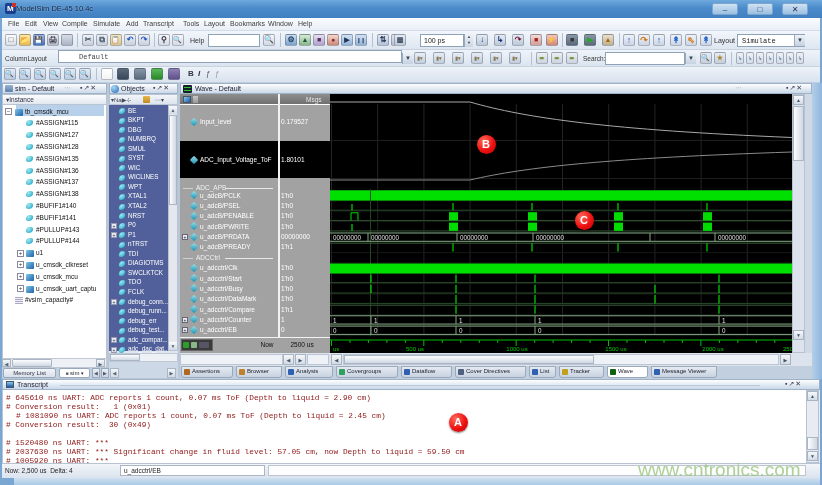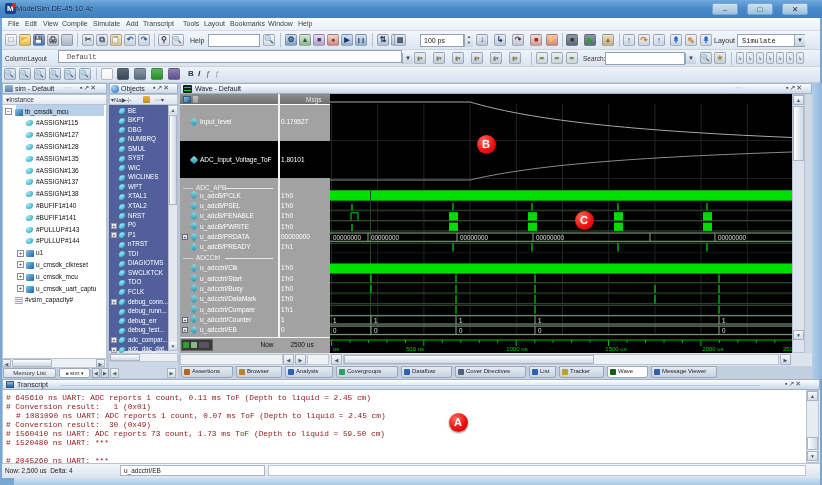--- a/index.html
+++ b/index.html
@@ -72,21 +72,21 @@
 <div class="ab" style="left:638px;top:34px;width:12px;height:12px;background:linear-gradient(#eef2f8,#ccd6e4);border-radius:2px;border:1px solid rgba(90,100,120,.45);text-align:center;font:bold 9px 'Liberation Sans';color:#d07818;line-height:10px;">↷</div>
 <div class="ab" style="left:653px;top:34px;width:12px;height:12px;background:linear-gradient(#eef2f8,#ccd6e4);border-radius:2px;border:1px solid rgba(90,100,120,.45);text-align:center;font:bold 9px 'Liberation Sans';color:#1a5cc8;line-height:10px;">↑</div>
 <div class="ab" style="left:670px;top:34px;width:12px;height:12px;background:linear-gradient(#eef2f8,#ccd6e4);border-radius:2px;border:1px solid rgba(90,100,120,.45);text-align:center;font:bold 9px 'Liberation Sans';color:#1a5cc8;line-height:10px;">↟</div>
 <div class="ab" style="left:685px;top:34px;width:12px;height:12px;background:linear-gradient(#eef2f8,#ccd6e4);border-radius:2px;border:1px solid rgba(90,100,120,.45);text-align:center;font:bold 9px 'Liberation Sans';color:#d07818;line-height:10px;">⇖</div>
 <div class="ab" style="left:700px;top:34px;width:12px;height:12px;background:linear-gradient(#eef2f8,#ccd6e4);border-radius:2px;border:1px solid rgba(90,100,120,.45);text-align:center;font:bold 9px 'Liberation Sans';color:#1a5cc8;line-height:10px;">↟</div>
 <div style="position:absolute;left:714px;top:37px;font:7px 'Liberation Sans',sans-serif;color:#333;white-space:pre;">Layout</div>
 <div style="position:absolute;left:737px;top:34px;width:68px;height:13px;background:#fff;border:1px solid #8fa3b8;font:7px 'Liberation Mono',monospace;color:#222;line-height:12px;padding-left:4px;">Simulate</div>
 <div style="position:absolute;left:794px;top:35px;width:11px;height:11px;background:linear-gradient(#eef2f8,#c6d2e0);border-left:1px solid #9ab;text-align:center;font:6px 'Liberation Sans';color:#345;line-height:11px;">▼</div>
 <div style="position:absolute;left:2px;top:50px;width:818px;height:17px;background:linear-gradient(#eff4fa,#dbe4ef);border-bottom:1px solid #c9d3e0;"></div>
 <div style="position:absolute;left:5px;top:55px;font:6.5px 'Liberation Sans',sans-serif;color:#333;white-space:pre;">ColumnLayout</div>
-<div style="position:absolute;left:58px;top:50px;width:344px;height:13px;background:#fff;border:1px solid #8fa3b8;font:7px 'Liberation Mono',monospace;color:#444;line-height:12px;padding-left:8px;">Default</div>
+<div style="position:absolute;left:58px;top:50px;width:344px;height:13px;background:#fff;border:1px solid #8fa3b8;font:7px 'Liberation Mono',monospace;color:#444;line-height:12px;padding-left:20px;">Default</div>
 <div style="position:absolute;left:402px;top:53px;width:11px;height:11px;background:linear-gradient(#eef2f8,#c6d2e0);border-left:1px solid #9ab;text-align:center;font:6px 'Liberation Sans';color:#345;line-height:11px;">▼</div>
 <div class="ab" style="left:414px;top:52px;width:12px;height:12px;background:linear-gradient(#e8eef6,#c2cedd);border-radius:2px;border:1px solid rgba(90,100,120,.45);text-align:center;font:bold 5px 'Liberation Sans';color:#875;line-height:10px;">▮▾</div>
 <div class="ab" style="left:433px;top:52px;width:12px;height:12px;background:linear-gradient(#e8eef6,#c2cedd);border-radius:2px;border:1px solid rgba(90,100,120,.45);text-align:center;font:bold 5px 'Liberation Sans';color:#875;line-height:10px;">▮▾</div>
 <div class="ab" style="left:452px;top:52px;width:12px;height:12px;background:linear-gradient(#e8eef6,#c2cedd);border-radius:2px;border:1px solid rgba(90,100,120,.45);text-align:center;font:bold 5px 'Liberation Sans';color:#875;line-height:10px;">▮▾</div>
 <div class="ab" style="left:471px;top:52px;width:12px;height:12px;background:linear-gradient(#e8eef6,#c2cedd);border-radius:2px;border:1px solid rgba(90,100,120,.45);text-align:center;font:bold 5px 'Liberation Sans';color:#875;line-height:10px;">▮▾</div>
 <div class="ab" style="left:490px;top:52px;width:12px;height:12px;background:linear-gradient(#e8eef6,#c2cedd);border-radius:2px;border:1px solid rgba(90,100,120,.45);text-align:center;font:bold 5px 'Liberation Sans';color:#875;line-height:10px;">▮▾</div>
 <div class="ab" style="left:509px;top:52px;width:12px;height:12px;background:linear-gradient(#e8eef6,#c2cedd);border-radius:2px;border:1px solid rgba(90,100,120,.45);text-align:center;font:bold 5px 'Liberation Sans';color:#875;line-height:10px;">▮▾</div>
 <div style="position:absolute;left:531px;top:52px;width:1px;height:13px;background:#b6c1cf;"></div>
 <div class="ab" style="left:536px;top:52px;width:12px;height:12px;background:linear-gradient(#eceff4,#ccd4de);border-radius:2px;border:1px solid rgba(90,100,120,.45);text-align:center;font:bold 6px 'Liberation Sans';color:#794;line-height:10px;">➠</div>
 <div class="ab" style="left:551px;top:52px;width:12px;height:12px;background:linear-gradient(#eceff4,#ccd4de);border-radius:2px;border:1px solid rgba(90,100,120,.45);text-align:center;font:bold 6px 'Liberation Sans';color:#794;line-height:10px;">➠</div>
@@ -522,36 +522,37 @@
 <div style="position:absolute;left:618px;top:368px;font:6px 'Liberation Sans',sans-serif;color:#223;white-space:pre;">Wave</div>
 <div style="position:absolute;left:651px;top:366px;width:66px;height:12px;background:linear-gradient(#e4eaf1,#c8d3e0);border:1px solid #9aa8bb;border-radius:0 0 3px 3px;"></div>
 <div class="ab" style="left:654px;top:369px;width:6px;height:6px;background:#3060b0;border-radius:1px;"></div>
 <div style="position:absolute;left:662px;top:368px;font:6px 'Liberation Sans',sans-serif;color:#223;white-space:pre;">Message Viewer</div>
 <div style="position:absolute;left:2px;top:379px;width:818px;height:11px;background:linear-gradient(#fdfefe,#c9d8ea);border:1px solid #9fb2c8;"></div>
 <div class="ab" style="left:6px;top:381px;width:8px;height:7px;background:linear-gradient(#88c8f0,#2458a8);border:1px solid #456;"></div>
 <div style="position:absolute;left:17px;top:381px;font:7px 'Liberation Sans',sans-serif;color:#223;white-space:pre;">Transcript</div>
 <div style="position:absolute;left:60px;top:384.5px;width:700px;height:1px;background:#b8c8da;"></div>
 <div style="position:absolute;left:785px;top:380px;font:7px 'Liberation Sans',sans-serif;color:#445;white-space:pre;letter-spacing:1px;">▪↗✕</div>
 <div style="position:absolute;left:2px;top:390px;width:804px;height:73px;background:#fff;border-left:1px solid #b8c4d2;overflow:hidden;"></div>
-<div style="position:absolute;left:6px;top:393.5px;font:7.8px 'Liberation Mono',monospace;color:#8e1616;white-space:pre;"># 645610 ns UART: ADC reports 1 count, 0.11 ms ToF (Depth to liquid = 2.45 cm)</div>
+<div style="position:absolute;left:6px;top:393.5px;font:7.8px 'Liberation Mono',monospace;color:#8e1616;white-space:pre;"># 645610 ns UART: ADC reports 1 count, 0.07 ms ToF (Depth to liquid = 2.90 cm)</div>
 <div style="position:absolute;left:6px;top:402.6px;font:7.8px 'Liberation Mono',monospace;color:#8e1616;white-space:pre;"># Conversion result:   1 (0x01)</div>
 <div style="position:absolute;left:16px;top:411.70000000000005px;font:7.8px 'Liberation Mono',monospace;color:#8e1616;white-space:pre;"># 1081090 ns UART: ADC reports 1 count, 0.07 ms ToF (Depth to liquid = 2.45 cm)</div>
 <div style="position:absolute;left:6px;top:420.80000000000007px;font:7.8px 'Liberation Mono',monospace;color:#8e1616;white-space:pre;"># Conversion result:  30 (0x49)</div>
-<div style="position:absolute;left:6px;top:429.9000000000001px;font:7.8px 'Liberation Mono',monospace;color:#8e1616;white-space:pre;"># 1560410 ns UART: ADC reports 73 count, 1.73 ms ToF (Depth to liquid = 59.50 cm)</div>
 <div style="position:absolute;left:6px;top:439.0000000000001px;font:7.8px 'Liberation Mono',monospace;color:#8e1616;white-space:pre;"># 1520480 ns UART: ***</div>
-<div style="position:absolute;left:6px;top:457.20000000000016px;font:7.8px 'Liberation Mono',monospace;color:#8e1616;white-space:pre;"># 2045260 ns UART: ***</div>
+<div style="position:absolute;left:6px;top:448.10000000000014px;font:7.8px 'Liberation Mono',monospace;color:#8e1616;white-space:pre;"># 2037630 ns UART: *** Significant change in fluid level: 57.05 cm, now Depth to liquid = 59.50 cm</div>
+<div style="position:absolute;left:6px;top:457.20000000000016px;font:7.8px 'Liberation Mono',monospace;color:#8e1616;white-space:pre;"># 1005920 ns UART: ***</div>
 <div style="position:absolute;left:806px;top:390px;width:13px;height:73px;background:#e8ecf2;border:1px solid #b8c2d0;"></div>
 <div style="position:absolute;left:807px;top:391px;width:11px;height:10px;background:linear-gradient(#f6f8fa,#d2dbe5);border:1px solid #a8b4c4;font:5px 'Liberation Sans';color:#456;text-align:center;line-height:9px;">▲</div>
 <div style="position:absolute;left:807px;top:437px;width:11px;height:13px;background:linear-gradient(90deg,#fdfdfe,#cfd8e4);border:1px solid #aab6c6;"></div>
 <div style="position:absolute;left:807px;top:451px;width:11px;height:10px;background:linear-gradient(#f6f8fa,#d2dbe5);border:1px solid #a8b4c4;font:5px 'Liberation Sans';color:#456;text-align:center;line-height:9px;">▼</div>
 <div style="position:absolute;left:2px;top:463px;width:818px;height:15px;background:linear-gradient(#f2f5f9,#dbe3ee);border-top:1px solid #b8c4d2;"></div>
 <div style="position:absolute;left:5px;top:467px;font:6.5px 'Liberation Sans',sans-serif;color:#222;white-space:pre;">Now: 2,500 us  Delta: 4</div>
 <div style="position:absolute;left:120px;top:464.5px;width:145px;height:11px;background:#fff;border:1px solid #aab6c6;"></div>
 <div style="position:absolute;left:124px;top:467px;font:6.5px 'Liberation Sans',sans-serif;color:#222;white-space:pre;">u_adcctrl/EB</div>
 <div style="position:absolute;left:268px;top:464.5px;width:538px;height:11px;background:#fdfdfd;border:1px solid #bcc6d2;"></div>
 <div style="position:absolute;left:0;top:478px;width:822px;height:7px;background:linear-gradient(#cfe0f0,#a9c9e6);"></div>
 <div style="position:absolute;left:0;top:478px;width:14px;height:7px;background:#7aa7d2;"></div>
 <div style="position:absolute;left:0;top:18px;width:2px;height:467px;background:#7aa7d2;"></div>
 <div style="position:absolute;left:820px;top:18px;width:2px;height:467px;background:#7aa7d2;"></div>
 <div style="position:absolute;left:812px;top:83px;width:10px;height:296px;background:linear-gradient(90deg,#b4cfe8,#8fb6de);"></div>
 <div class="ab" style="left:476.5px;top:134.5px;width:19px;height:19px;border-radius:50%;background:radial-gradient(circle at 35% 30%,#ff6a5a,#ee1111 55%,#bb0000);box-shadow:0 1px 2px rgba(0,0,0,.5);text-align:center;font:bold 11px 'Liberation Sans';color:#fff;line-height:19px;">B</div>
 <div class="ab" style="left:574.5px;top:210.5px;width:19px;height:19px;border-radius:50%;background:radial-gradient(circle at 35% 30%,#ff6a5a,#ee1111 55%,#bb0000);box-shadow:0 1px 2px rgba(0,0,0,.5);text-align:center;font:bold 11px 'Liberation Sans';color:#fff;line-height:19px;">C</div>
 <div class="ab" style="left:448.5px;top:412.5px;width:19px;height:19px;border-radius:50%;background:radial-gradient(circle at 35% 30%,#ff6a5a,#ee1111 55%,#bb0000);box-shadow:0 1px 2px rgba(0,0,0,.5);text-align:center;font:bold 11px 'Liberation Sans';color:#fff;line-height:19px;">A</div>
+<div style="position:absolute;left:638px;top:459px;font:19px 'Liberation Sans',sans-serif;color:rgba(152,196,126,0.8);white-space:pre;">www.cntronics.com</div>
 </div>
 </body></html>

